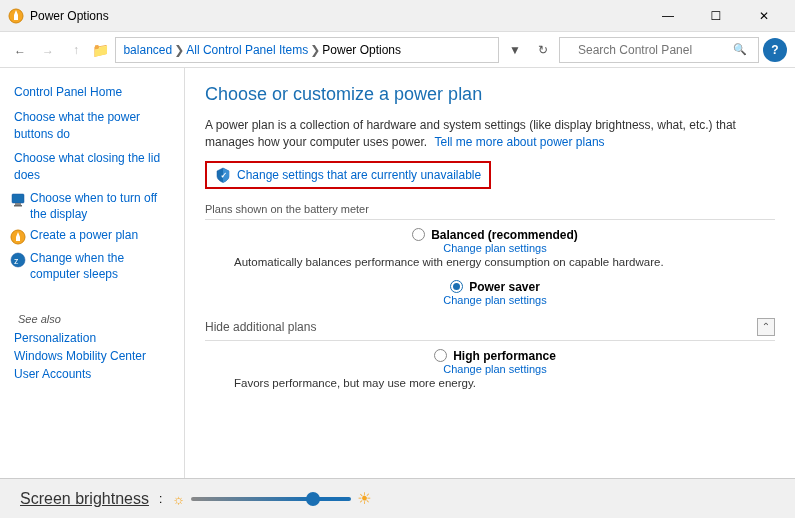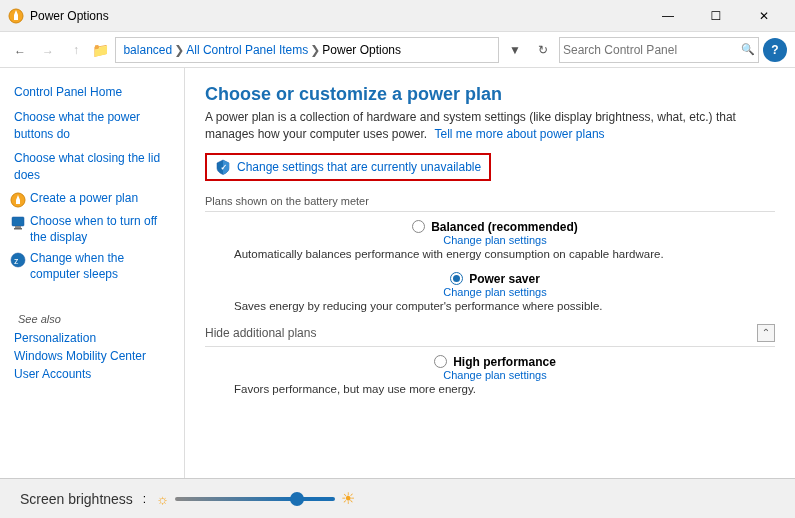--- a/index.html
+++ b/index.html
@@ -107,21 +107,21 @@
       color: #555;
       font-size: 12px;
     }
     .search-box {
       width: 200px;
       height: 26px;
       border: 1px solid #ccc;
       display: flex;
       align-items: center;
       background: #fff;
-      padding: 0 3px;
+      padding: 0 18px;
     }
     .search-box input {
       border: none;
       outline: none;
       font-size: 12px;
       flex: 1;
       background: transparent;
       color: #aaa;
     }
     .search-icon-svg {
@@ -201,23 +201,23 @@
 
     
     .content {
       flex: 1;
       background: #fff;
       padding: 16px 20px;
       overflow-y: auto;
     }
     .content-title {
       font-size: 18px;
-      font-weight: bold;
+      font-weight: normal;
       color: #1a6fb3;
-      margin-bottom: 4px;
+      margin-bottom: 12px;
     }
     .content-desc {
       font-size: 12px;
       color: #333;
       margin-bottom: 10px;
       line-height: 1.4;
     }
     .content-desc a {
       color: #0066cc;
       text-decoration: none;
@@ -335,22 +335,23 @@
     .bottom-bar {
       height: 40px;
       background: #f0f0f0;
       border-top: 1px solid #ccc;
       display: flex;
       align-items: center;
       padding: 0 20px;
       gap: 10px;
     }
     .brightness-label {
-      font-size: 14px;
+      font-size: 16px;
       color: #333;
+      text-decoration: underline;
     }
     .sun-icon-small {
       font-size: 14px;
       color: #f5a623;
     }
     .brightness-slider-container {
       display: flex;
       align-items: center;
       gap: 6px;
     }
@@ -428,37 +429,37 @@
   <div class="sidebar">
     <a class="sidebar-link">Control Panel Home</a>
 
     <a class="sidebar-link">Choose what the power buttons do</a>
 
     <a class="sidebar-link">Choose what closing the lid does</a>
 
     <div class="sidebar-item-with-icon">
       <span class="sidebar-item-icon">
         <svg width="16" height="16" viewBox="0 0 16 16">
+          <rect x="2" y="2" width="12" height="9" rx="1" fill="#1a6fb3" stroke="#1555a0" stroke-width="0.5"></rect>
+          <rect x="5" y="11" width="6" height="2" fill="#888"></rect>
+          <rect x="4" y="13" width="8" height="1.5" fill="#666"></rect>
+        </svg>
+      </span>
+      <span class="sidebar-item-text">Choose when to turn off the display</span>
+    </div>
+
+    <div class="sidebar-item-with-icon">
+      <span class="sidebar-item-icon">
+        <svg width="16" height="16" viewBox="0 0 16 16">
           <circle cx="8" cy="8" r="7" fill="#f5a623" stroke="#d4880e" stroke-width="1"></circle>
           <polygon points="8,3 10,8 6,8" fill="#fff"></polygon>
           <rect x="6" y="8" width="4" height="4" fill="#fff"></rect>
         </svg>
       </span>
       <span class="sidebar-item-text">Create a power plan</span>
-    </div>
-
-    <div class="sidebar-item-with-icon">
-      <span class="sidebar-item-icon">
-        <svg width="16" height="16" viewBox="0 0 16 16">
-          <rect x="2" y="2" width="12" height="9" rx="1" fill="#1a6fb3" stroke="#1555a0" stroke-width="0.5"></rect>
-          <rect x="5" y="11" width="6" height="2" fill="#888"></rect>
-          <rect x="4" y="13" width="8" height="1.5" fill="#666"></rect>
-        </svg>
-      </span>
-      <span class="sidebar-item-text">Choose when to turn off the display</span>
     </div>
 
     <div class="sidebar-item-with-icon">
       <span class="sidebar-item-icon">
         <svg width="16" height="16" viewBox="0 0 16 16">
           <circle cx="8" cy="8" r="7" fill="#1a6fb3" stroke="#1555a0" stroke-width="0.5"></circle>
           <text x="4" y="12" font-size="9" fill="white">z</text>
         </svg>
       </span>
       <span class="sidebar-item-text">Change when the computer sleeps</span>
@@ -509,21 +510,20 @@
     <div class="plan-item">
       <div class="plan-header">
         <div class="plan-header-left">
           <div class="radio-btn selected">
             <div class="radio-dot"></div>
           </div>
           <span class="plan-name active">Power saver</span>
         </div>
         <a class="change-plan-link" href="#">Change plan settings</a>
       </div>
-      <div class="plan-desc">Saves energy by reducing your computer's performance where possible.</div>
     </div>
 
     
     <div class="section-label-collapsible" style="margin-top:8px;">
       <span>Hide additional plans</span>
       <div class="collapse-btn">⌃</div>
     </div>
 
     
     <div class="plan-item">

